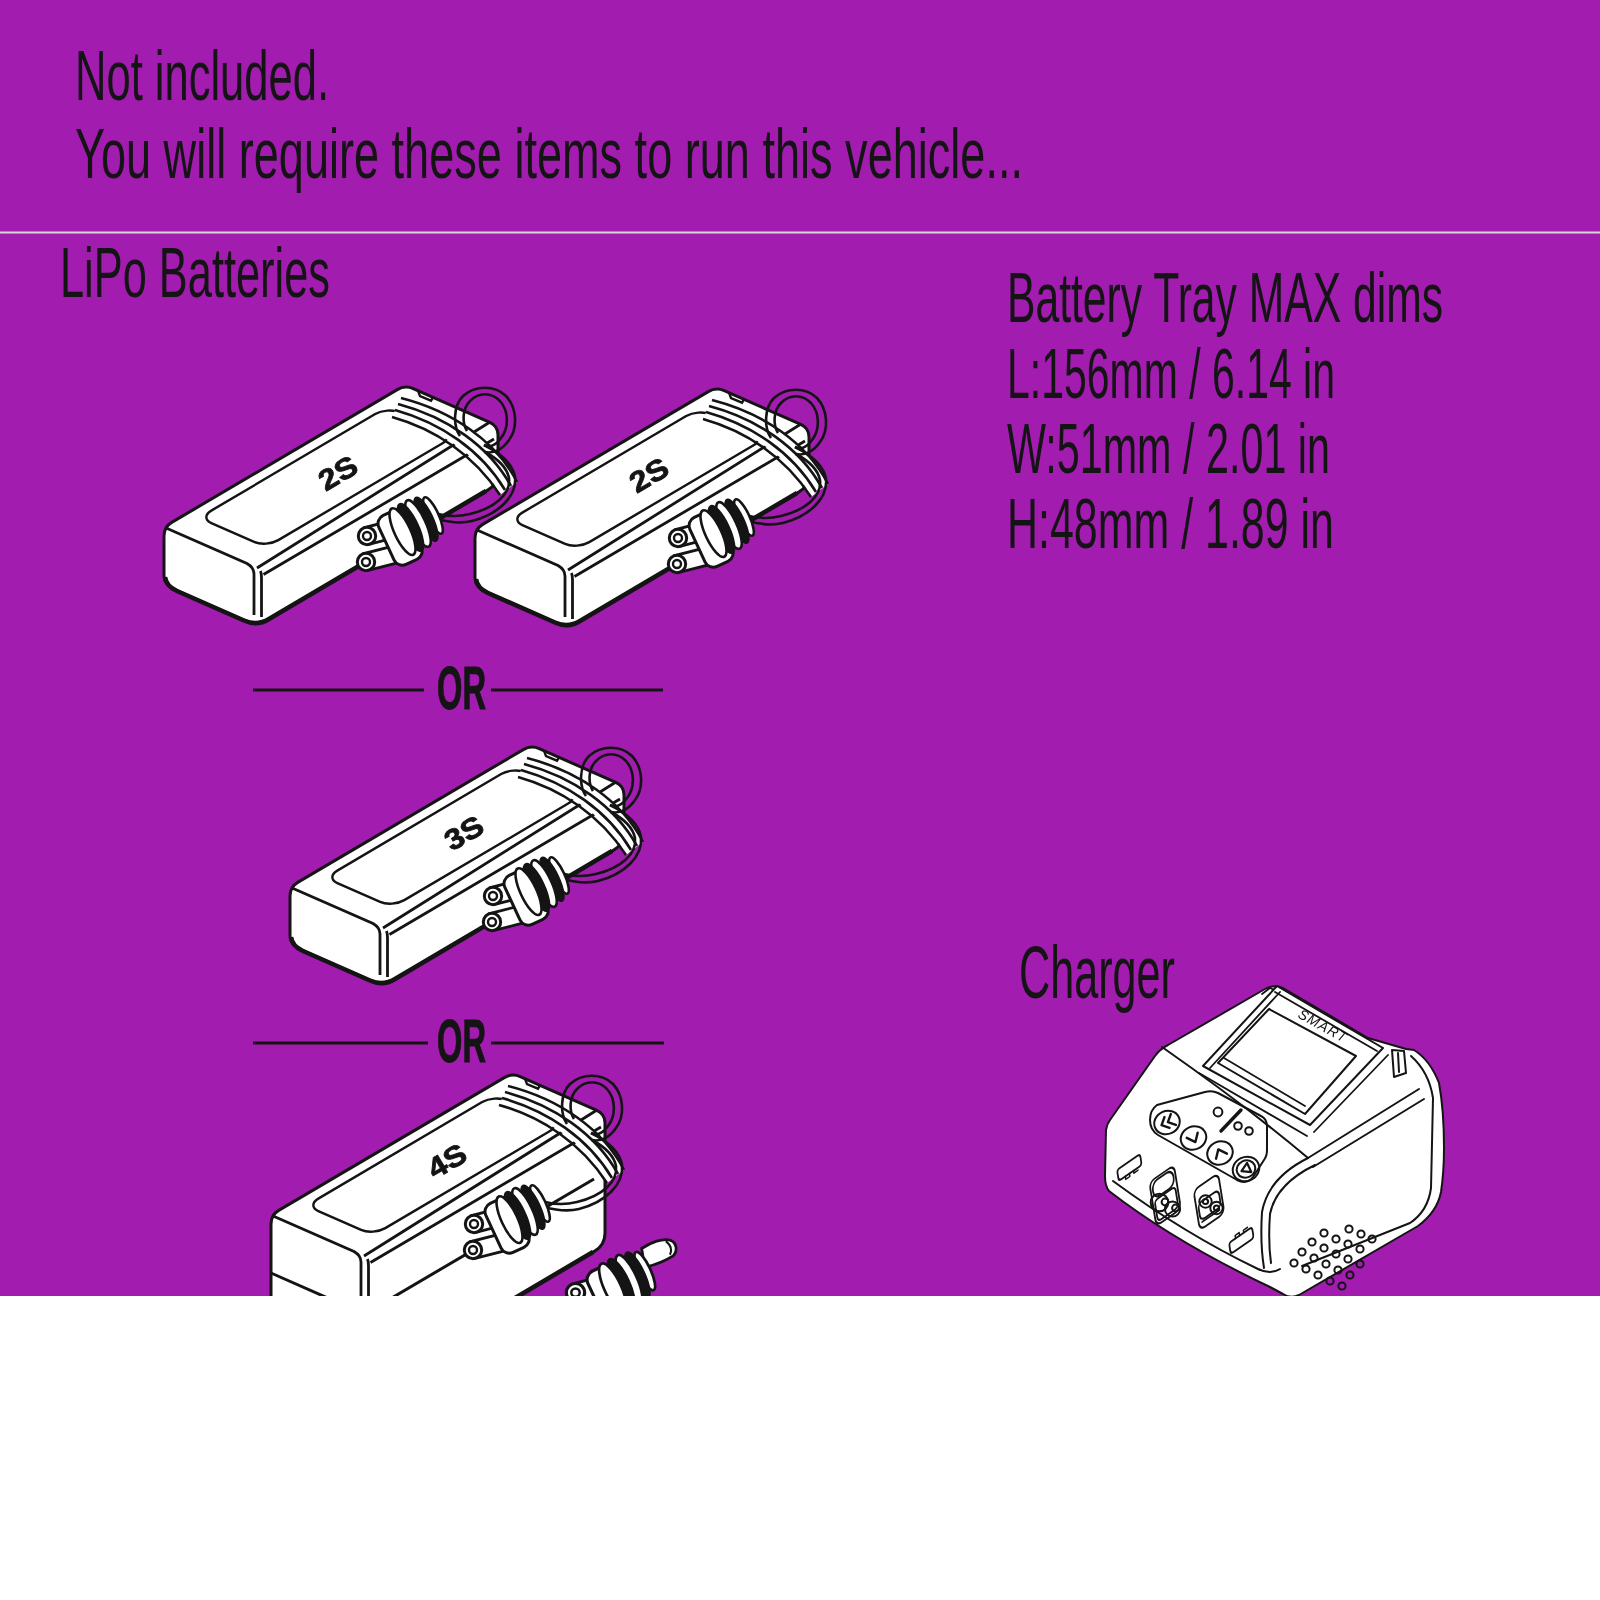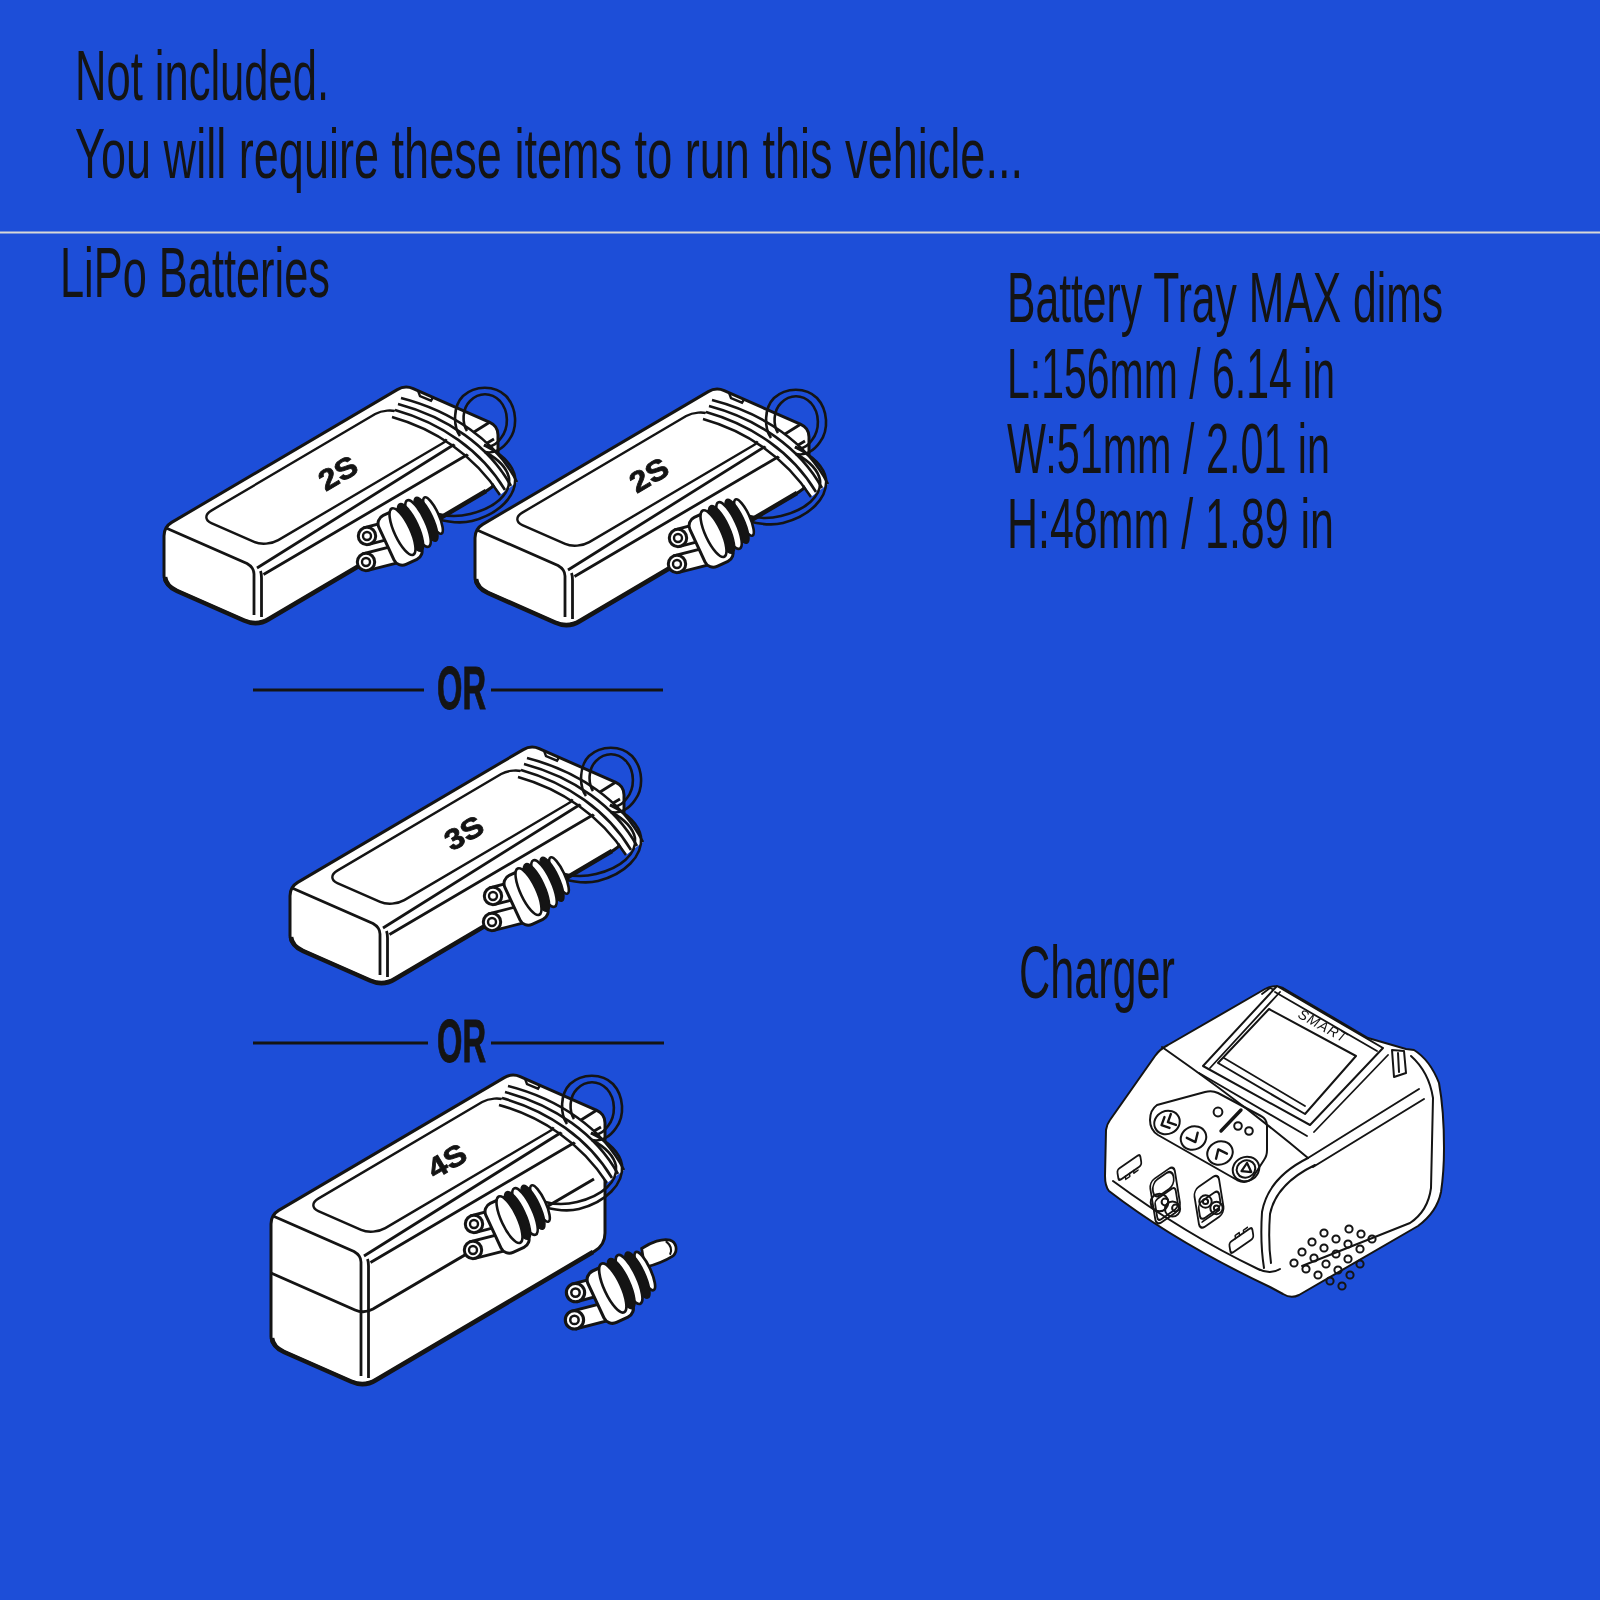--- a/index.html
+++ b/index.html
@@ -1,16 +1,16 @@
 <!DOCTYPE html>
 <html><head>
 <meta charset="utf-8">
 <style>
   html,body{margin:0;padding:0;background:#fff;}
-  #page{position:relative;width:1600px;height:1600px;background:#1d4ed8;overflow:hidden;}
+  #page{position:relative;width:1600px;height:1296px;background:#a21caf;overflow:hidden;}
   text{font-family:"Liberation Sans",sans-serif;fill:#141414;}
 </style>
 </head>
 <body>
 <div id="page">
 <svg width="1600" height="1600" viewBox="0 0 1600 1600" xmlns="http://www.w3.org/2000/svg" xmlns:xlink="http://www.w3.org/1999/xlink">
 <defs>
   <g id="conn">
 
     <path d="M -22.2,-4.4 L -52.2,3.6 L -47.8,20.4 L -17.8,12.4 Z" stroke="#141414" stroke-width="2.8" fill="#fff"></path>

